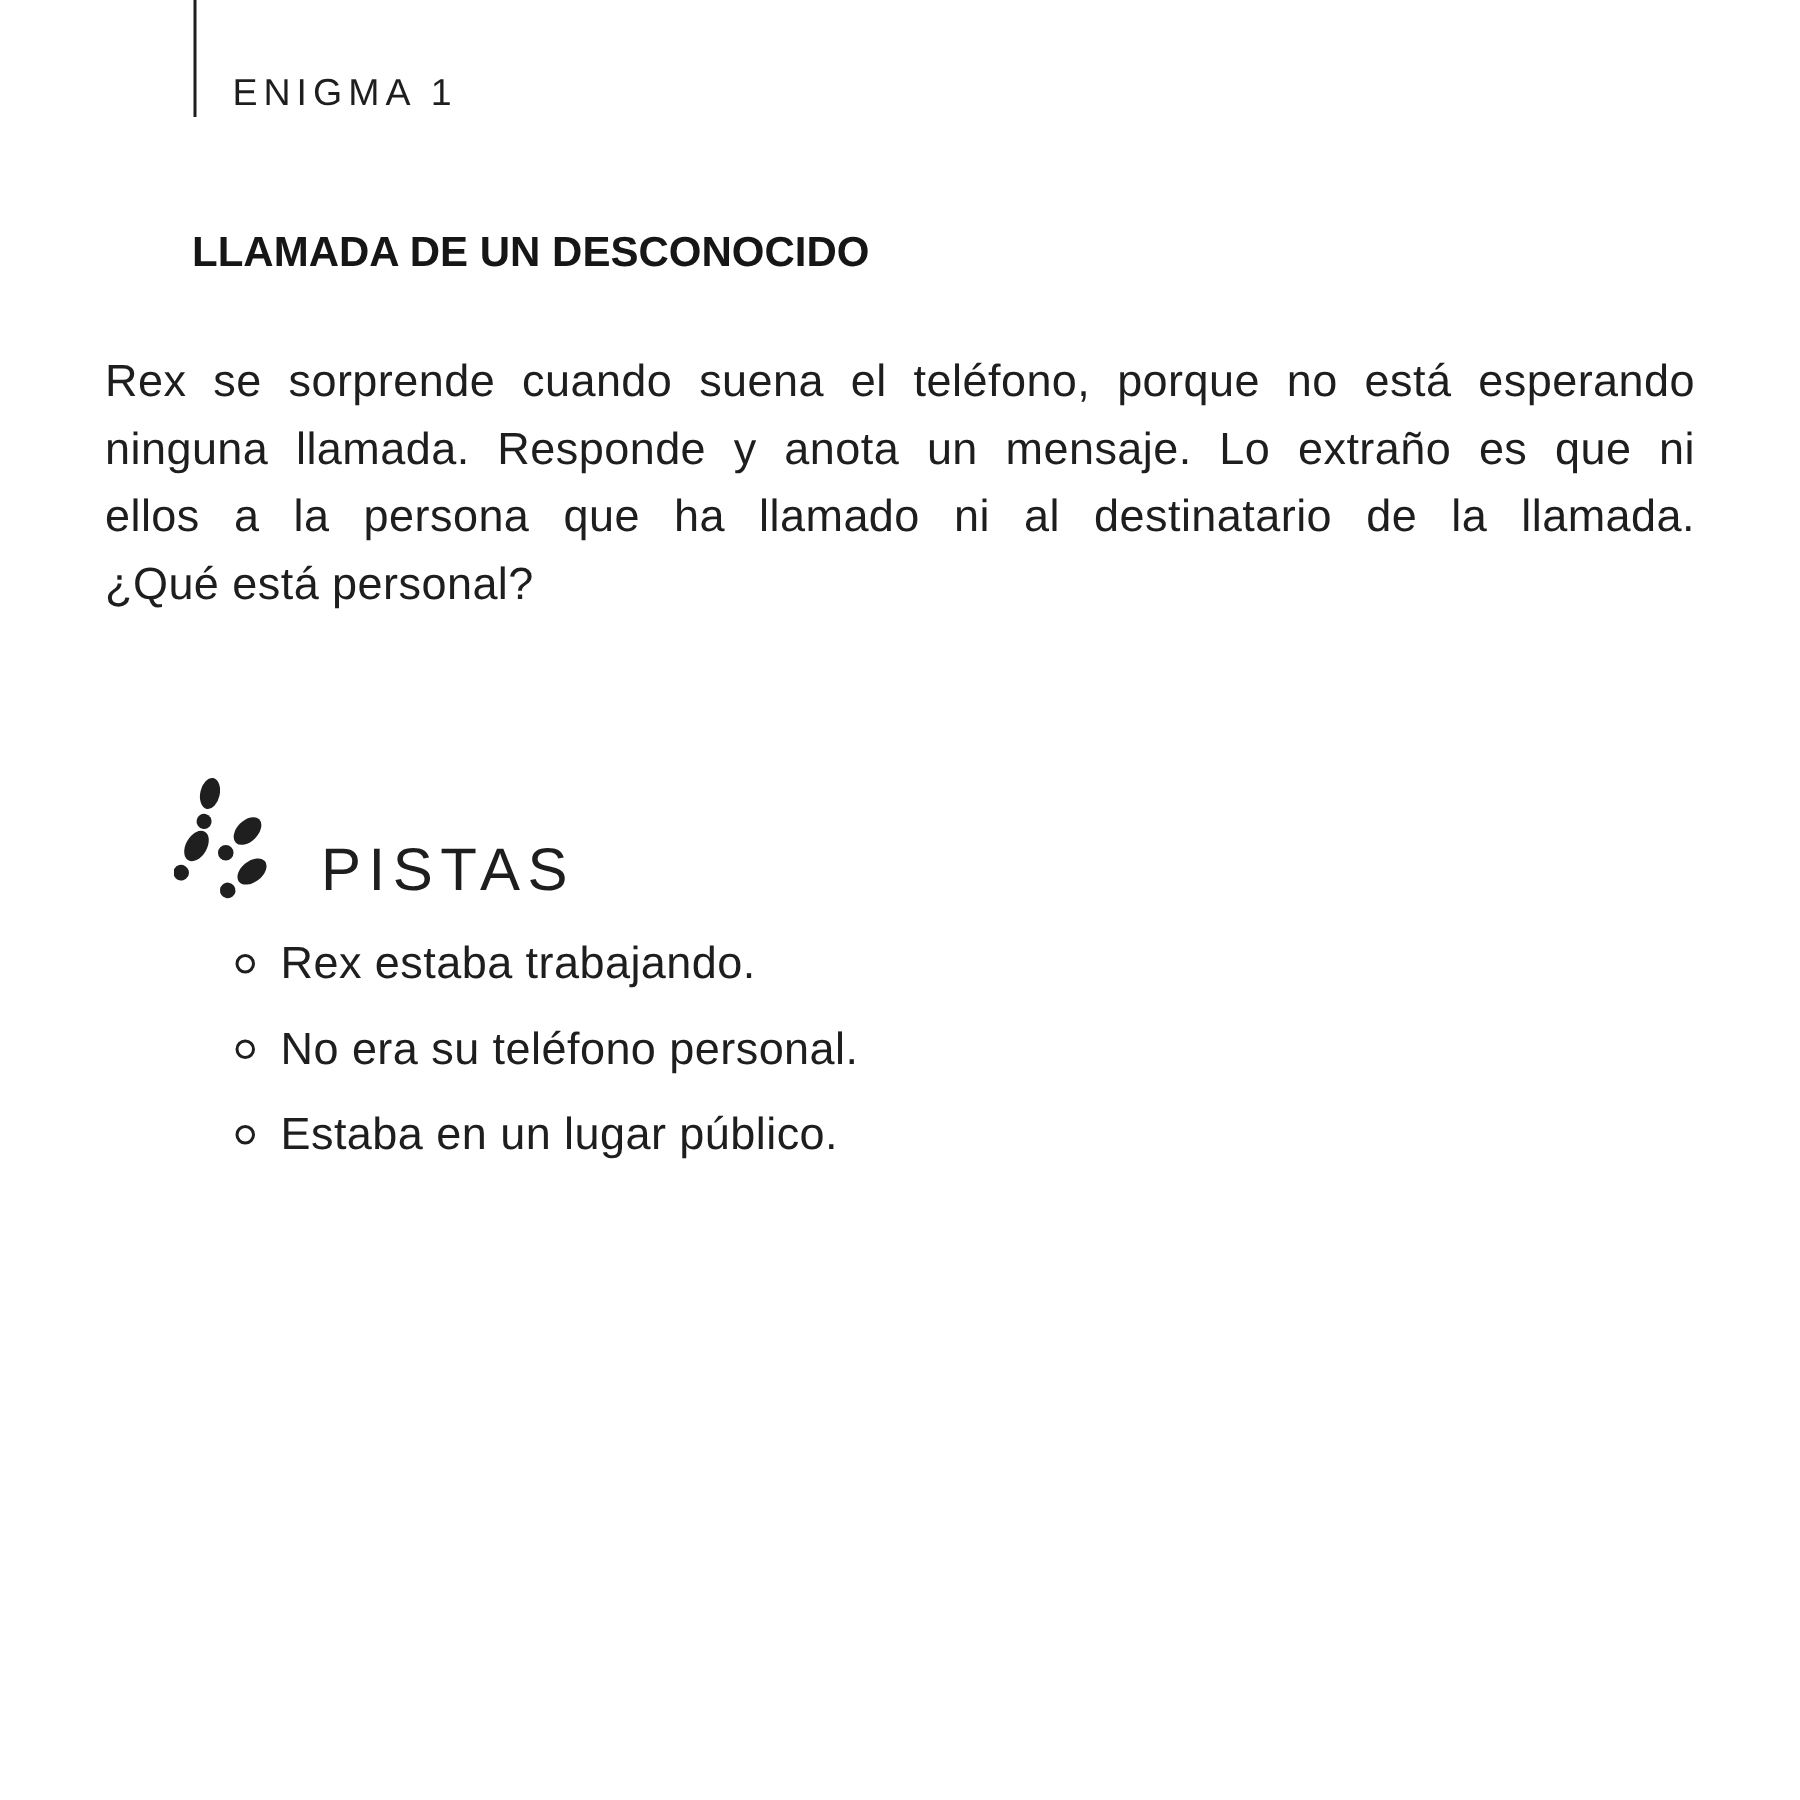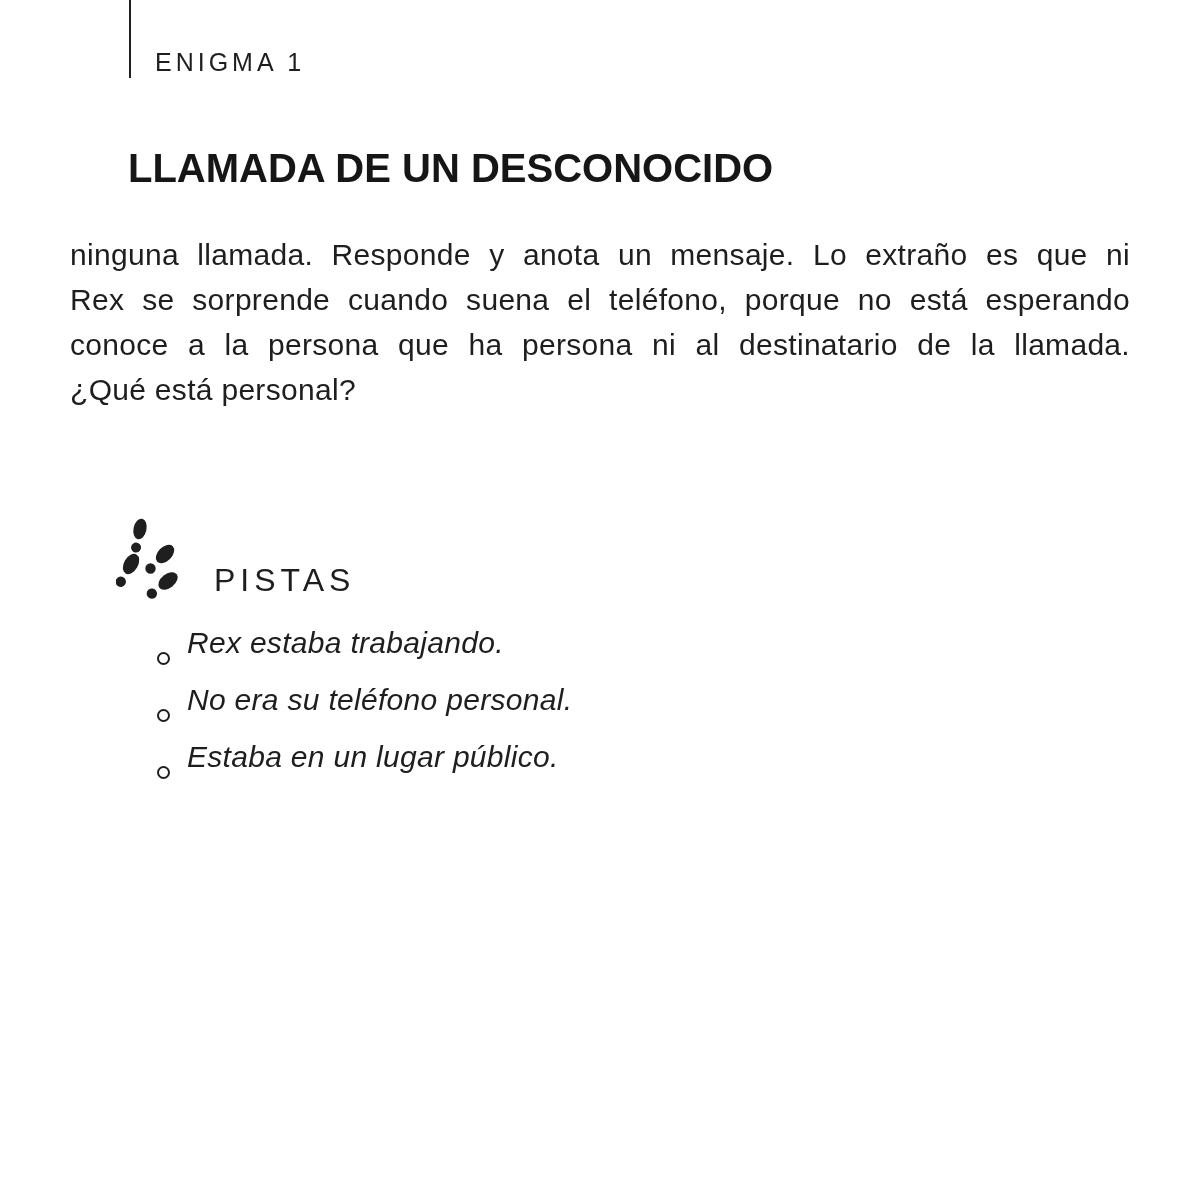--- a/index.html
+++ b/index.html
@@ -53,39 +53,38 @@
     text-align-last: justify;
   }
   .clues-icon {
     position: absolute;
     left: 116px; top: 513px;
     width: 82px; height: 92px;
   }
   .clues-heading {
     position: absolute;
     left: 214px; top: 563px;
-    font-size: 32px;
+    font-size: 40px;
     line-height: 34px;
     font-weight: 400;
     letter-spacing: 5px;
     color: #1e1e1e;
     white-space: nowrap;
   }
   .clues-list {
     position: absolute;
     left: 157px; top: 620px;
     display: flex;
     flex-direction: column;
   }
   .clue-row {
     display: flex;
-    align-items: flex-end;
+    align-items: center;
     height: 45px;
     margin-bottom: 12px;
-    font-style: italic;
   }
   .ring-bullet {
     width: 9px; height: 9px;
     border: 2.5px solid #1e1e1e;
     border-radius: 50%;
     flex: 0 0 auto;
     margin-right: 17px;
     background: transparent;
   }
   .clue-text {
@@ -98,26 +97,26 @@
 </style>
 </head>
 <body>
 
 <div class="page">
 
   <div class="top-rule"></div>
 
   <div class="kicker">ENIGMA 1</div>
 
-  <h1 class="title" style="margin:0; font-size:40px;">LLAMADA DE UN DESCONOCIDO</h1>
+  <h1 class="title" style="margin:0; font-size:28px;">LLAMADA DE UN DESCONOCIDO</h1>
 
   <div class="body-block">
+    <div class="body-line justified">Rex se sorprende cuando suena el teléfono, porque no está esperando</div>
     <div class="body-line justified">ninguna llamada. Responde y anota un mensaje. Lo extraño es que ni</div>
-    <div class="body-line justified">Rex se sorprende cuando suena el teléfono, porque no está esperando</div>
-    <div class="body-line justified">conoce a la persona que ha persona ni al destinatario de la llamada.</div>
+    <div class="body-line justified">ellos a la persona que ha llamado ni al destinatario de la llamada.</div>
     <div class="body-line">¿Qué está personal?</div>
   </div>
 
   <svg class="clues-icon" viewBox="0 0 82 92" xmlns="http://www.w3.org/2000/svg" aria-hidden="true">
     <g fill="#1f1f1f">
       <g transform="translate(24,16) rotate(12)">
         <ellipse cx="0" cy="0" rx="6.5" ry="10.5"></ellipse>
         <circle cx="0" cy="19" r="5"></circle>
       </g>
       <g transform="translate(49,41) rotate(45)">

